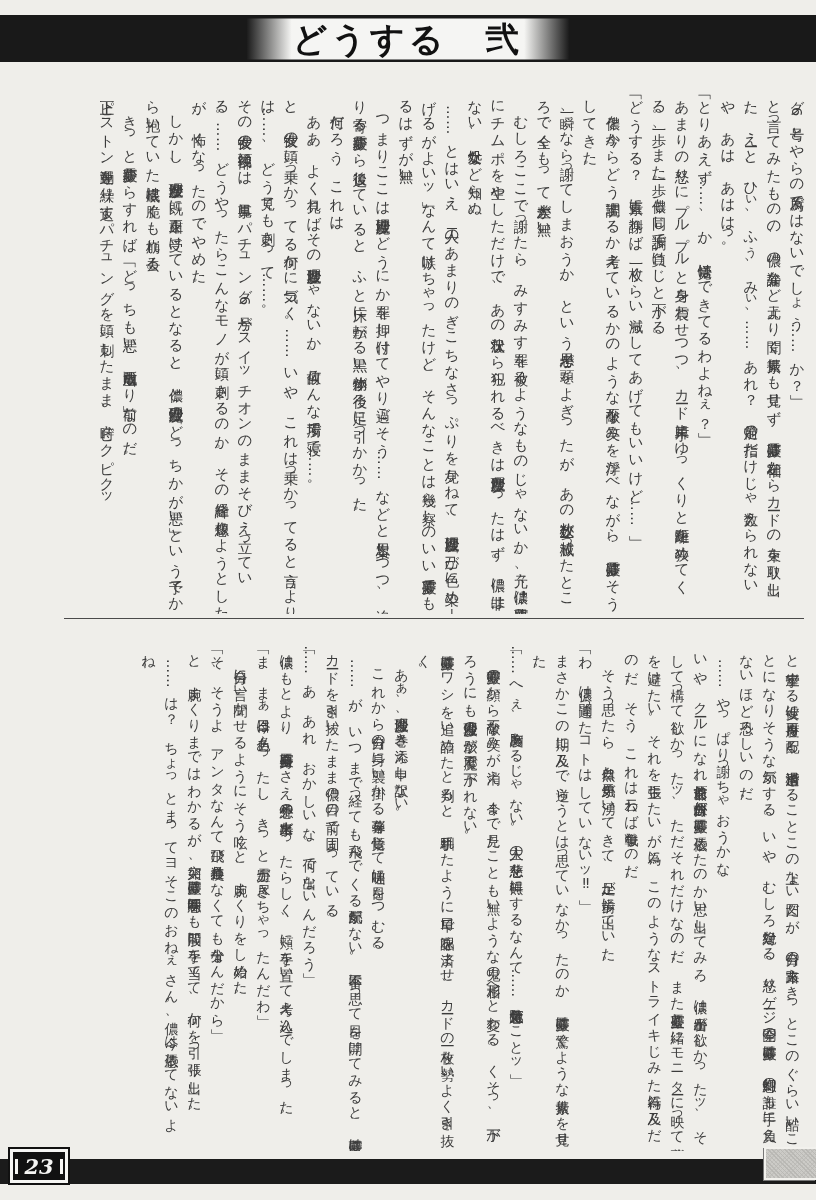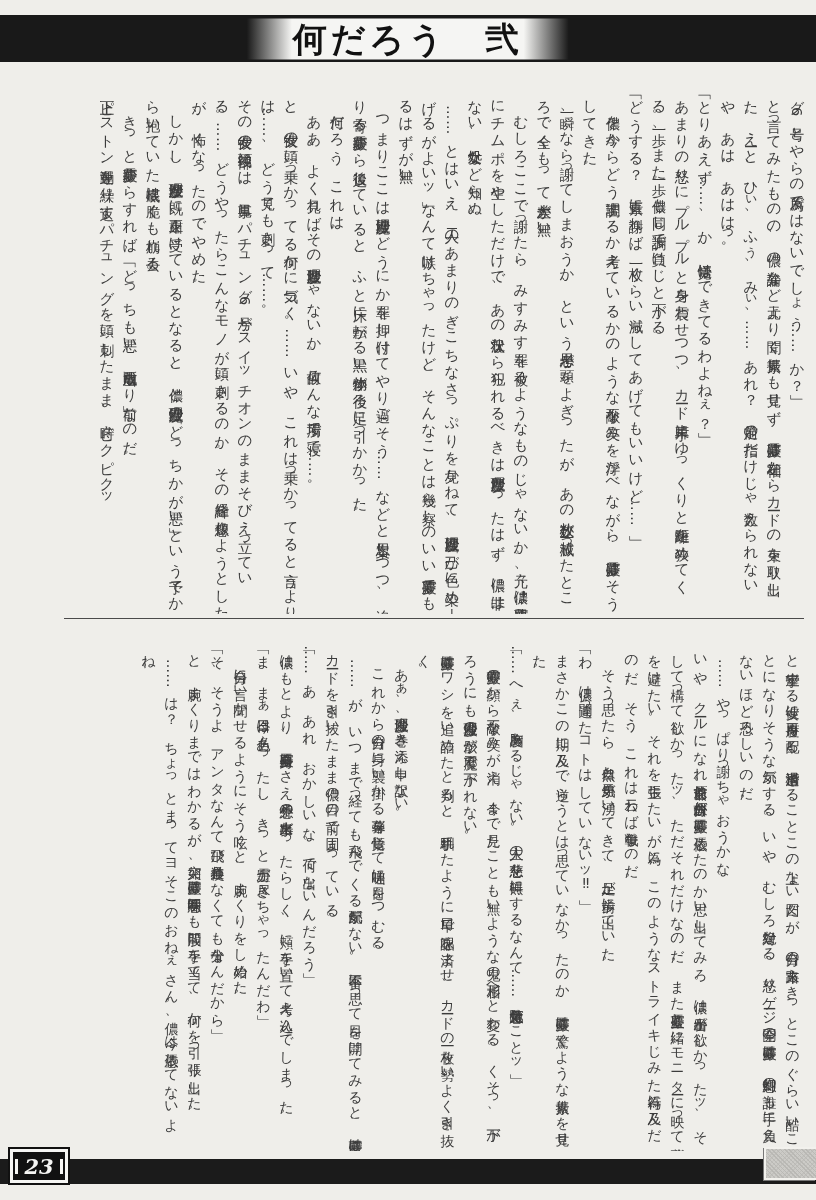--- a/index.html
+++ b/index.html
@@ -73,21 +73,21 @@
     box-shadow:-1px 1px 0 #777;
   }
 </style>
 </head>
 <body>
 
 <div class="page">
 
   <div class="header-bar">
     <div class="title-label">
-      <span class="title-text">何だろう　弐</span>
+      <span class="title-text">どうする　弐</span>
     </div>
   </div>
 
   <div class="vblock block-top">
       <p>グ6号とやらの所為ではないでしょう……か？」</p>
       <p>と言ってみたものの、儂の弁論など元より聞く素振りも見せず、霊夢殿は左袖からカードの束を取り出した。えーと、ひぃ、ふぅ、みぃ、……あれ？　前足の指だけじゃ数えられないや、あは、あははっ。</p>
       <p>「とりあえず……、か、覚悟はできてるわよねぇ？」</p>
       <p>あまりの怒りにプルプルと身を震わせつつ、カード束片手にゆっくりと距離を狭めてくる。一歩、また一歩。儂も同じ歩調で負けじと下がる。</p>
       <p>「どうする？　素直に謝れば、一枚ぐらい減らしてあげてもいいけど……」</p>
       <p class="indent">儂を今からどう調理するか考えているかのような不敵な笑みを浮かべながら、霊夢殿はそう提案してきた。</p>

